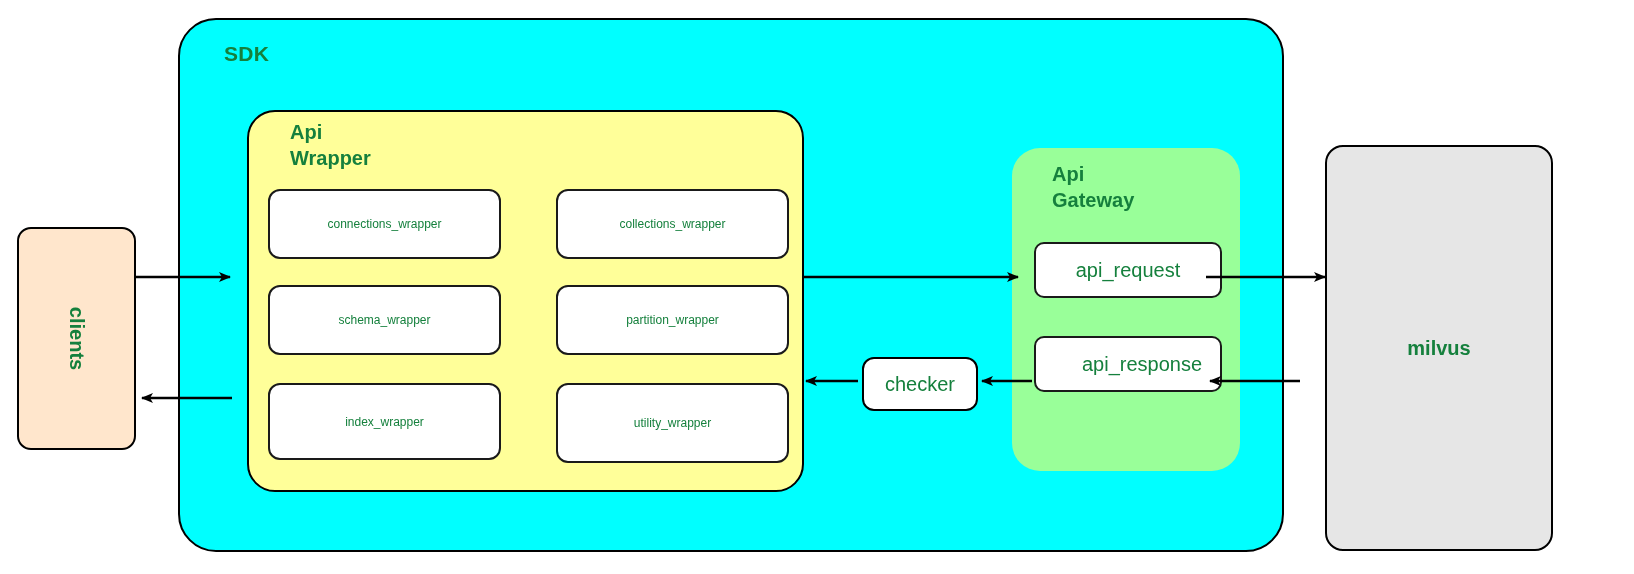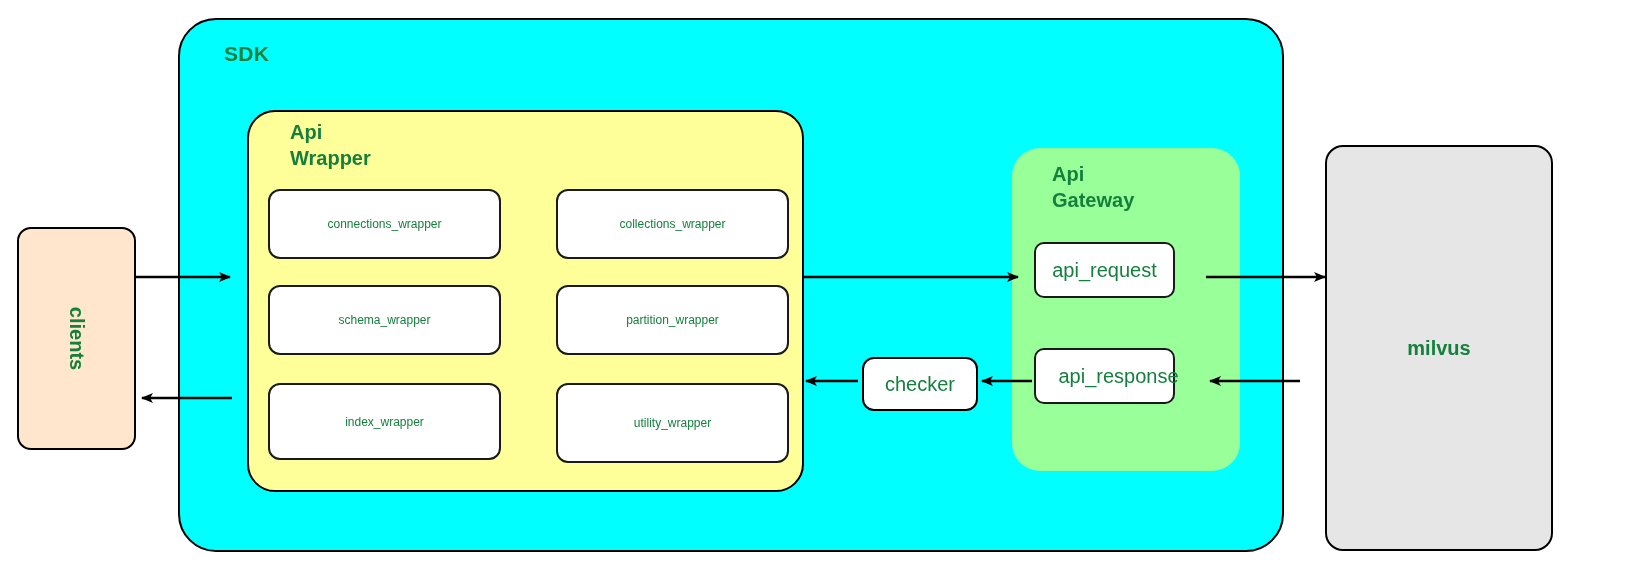--- a/index.html
+++ b/index.html
@@ -90,21 +90,21 @@
     left: 40px;
     top: 14px;
     font-size: 20px;
     font-weight: bold;
     line-height: 1.28;
     width: 130px;
   }
   .gateway-card {
     position: absolute;
     left: 22px;
-    width: 141px;
+    width: 188px;
     height: 56px;
     background: #ffffff;
     border: 2px solid #1a1a1a;
     border-radius: 10px;
     font-size: 20px;
     display: flex;
     align-items: center;
     justify-content: center;
     box-sizing: border-box;
   }
@@ -184,21 +184,21 @@
     </div>
 
     <div class="box" id="checker-box" style="left:682px; top:337px;">checker</div>
 
     <div id="api-gateway-container" style="position:absolute; left:832px; top:128px;">
       <span id="api-gateway-label">
         <span>Api</span><br>
         <span>Gateway</span>
       </span>
       <div class="gateway-card" style="top:94px;">api_request</div>
-      <div class="gateway-card" style="top:200px;padding-left:28px;">api_response</div>
+      <div class="gateway-card" style="top:188px;padding-left:28px;">api_response</div>
     </div>
   </div>
 
   <div class="box" id="milvus-box">
     <span id="milvus-label">milvus</span>
   </div>
 
   <svg id="arrow-layer" viewBox="0 0 1634 574">
     <defs>
       <marker id="arrowRight" markerWidth="12" markerHeight="10" refX="11" refY="5" orient="auto" markerUnits="userSpaceOnUse">

